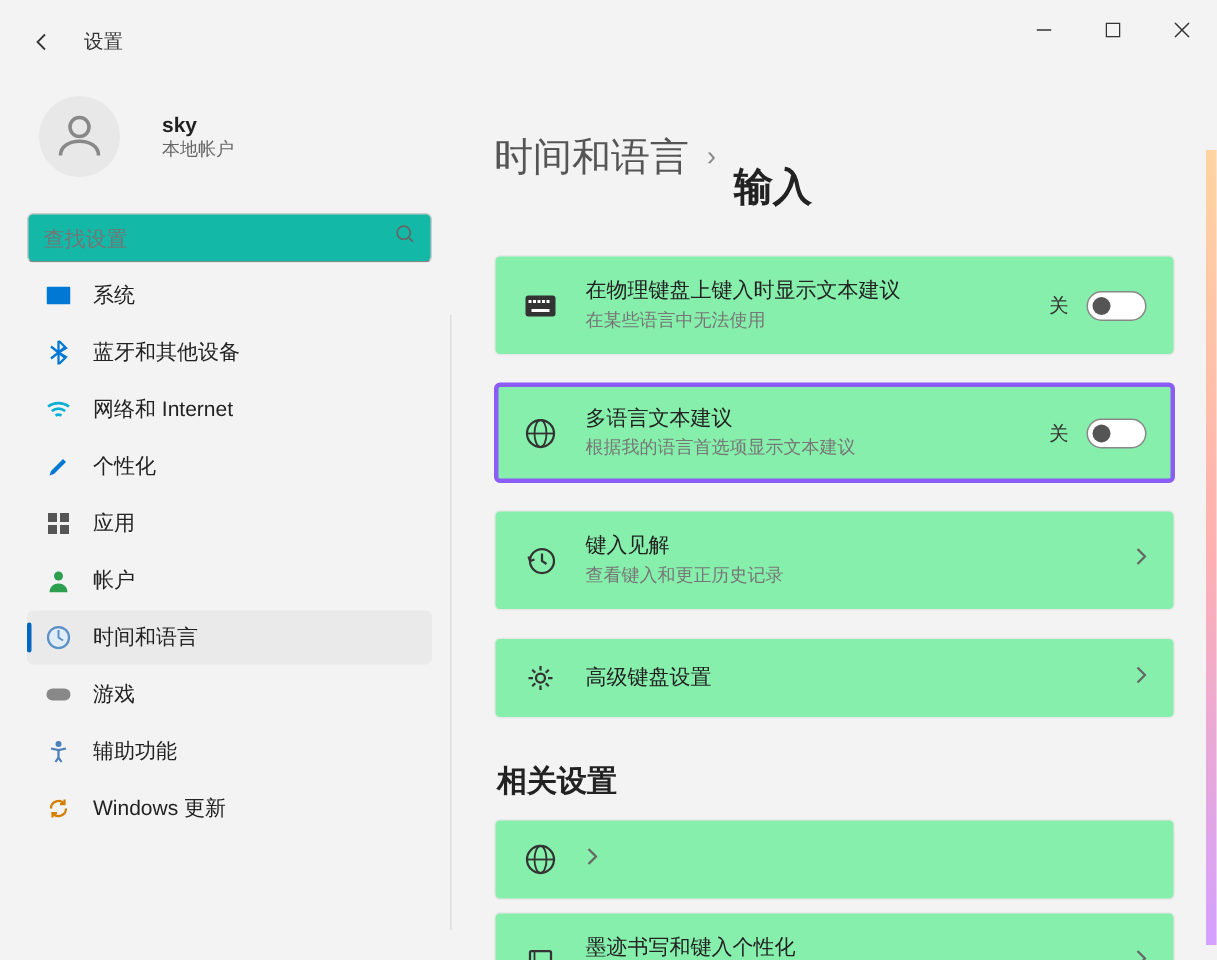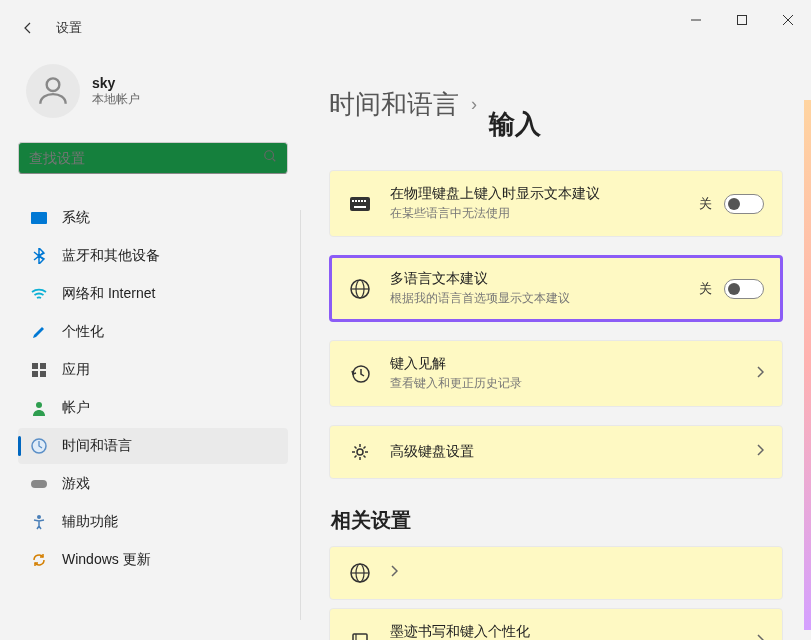--- a/index.html
+++ b/index.html
@@ -8,45 +8,45 @@
     .titlebar { height: 40px; display: flex; align-items: center; justify-content: flex-end; padding-right: 0; }
     .titlebar-left { position: absolute; left: 18px; top: 18px; display: flex; align-items: center; gap: 18px; }
     .back-btn { width: 20px; height: 20px; display: flex; align-items: center; justify-content: center; cursor: pointer; }
     .win-title { font-size: 13px; color: #333; }
     .win-controls { display: flex; }
     .win-btn { width: 46px; height: 32px; display: flex; align-items: center; justify-content: center; cursor: pointer; }
     
     .content { display: flex; height: calc(100% - 40px); }
     
     .sidebar { width: 300px; padding: 10px 12px 0 18px; display: flex; flex-direction: column; }
-    .user-section { display: flex; align-items: center; gap: 12px; padding: 14px 8px 24px 8px; }
+    .user-section { display: flex; align-items: center; gap: 28px; padding: 14px 8px 24px 8px; }
     .avatar { width: 54px; height: 54px; border-radius: 50%; background: #e8e8e8; display: flex; align-items: center; justify-content: center; }
     .user-info { display: flex; flex-direction: column; }
     .user-name { font-size: 14px; font-weight: 600; color: #222; }
     .user-sub { font-size: 12px; color: #666; }
     
-    .search-box { display: flex; align-items: center; background: #15803d; border: 1px solid #ccc; border-bottom: 1px solid #888; border-radius: 4px; padding: 6px 10px; margin-bottom: 26px; }
+    .search-box { display: flex; align-items: center; background: #14b8a6; border: 1px solid #ccc; border-bottom: 1px solid #888; border-radius: 4px; padding: 6px 10px; margin-bottom: 4px; }
     .search-box input { flex: 1; border: none; outline: none; font-size: 14px; background: transparent; }
     .search-icon { color: #666; }
     
     .nav-list { display: flex; flex-direction: column; gap: 2px; overflow-y: auto; }
     .nav-item { display: flex; align-items: center; gap: 14px; padding: 9px 12px; border-radius: 4px; cursor: pointer; position: relative; font-size: 14px; color: #222; }
     .nav-item.active { background: #eaeaea; }
     .nav-item.active::before { content: ""; position: absolute; left: 0; top: 8px; bottom: 8px; width: 3px; background: #0067c0; border-radius: 2px; }
     .nav-icon { width: 18px; height: 18px; display: flex; align-items: center; justify-content: center; flex-shrink: 0; }
     
     .divider { width: 1px; background: #ddd; margin-top: 170px; margin-bottom: 20px; }
     
     .main { flex: 1; padding: 26px 28px 0 28px; overflow-y: auto; }
     .breadcrumb { display: flex; align-items: center; gap: 12px; margin-bottom: 28px; }
     .crumb-parent { font-size: 26px; color: #555; cursor: pointer; }
     .crumb-sep { font-size: 18px; color: #888; }
     .crumb-current { font-size: 26px; font-weight: 600; color: #222; margin-top: 41px; }
     
-    .card { background: #fef9c3; border: 1px solid #e8e8e8; border-radius: 4px; padding: 14px 18px; margin-bottom: 4px; display: flex; align-items: center; gap: 18px; cursor: pointer; }
+    .card { background: #86efac; border: 1px solid #e8e8e8; border-radius: 4px; padding: 14px 18px; margin-bottom: 4px; display: flex; align-items: center; gap: 18px; cursor: pointer; }
     .card.highlighted { border: 3px solid #8b5cf6; padding: 12px 16px; }
     .card-icon { width: 24px; height: 24px; display: flex; align-items: center; justify-content: center; flex-shrink: 0; color: #333; }
     .card-body { flex: 1; }
     .card-title { font-size: 14px; color: #222; }
     .card-sub { font-size: 12px; color: #777; margin-top: 2px; }
     .card-right { display: flex; align-items: center; gap: 12px; }
     .toggle-label { font-size: 13px; color: #333; }
     .toggle { width: 40px; height: 20px; background: #fff; border: 1px solid #888; border-radius: 10px; position: relative; }
     .toggle::after { content: ""; position: absolute; left: 3px; top: 3px; width: 12px; height: 12px; background: #555; border-radius: 50%; }
     .chevron { color: #666; }

